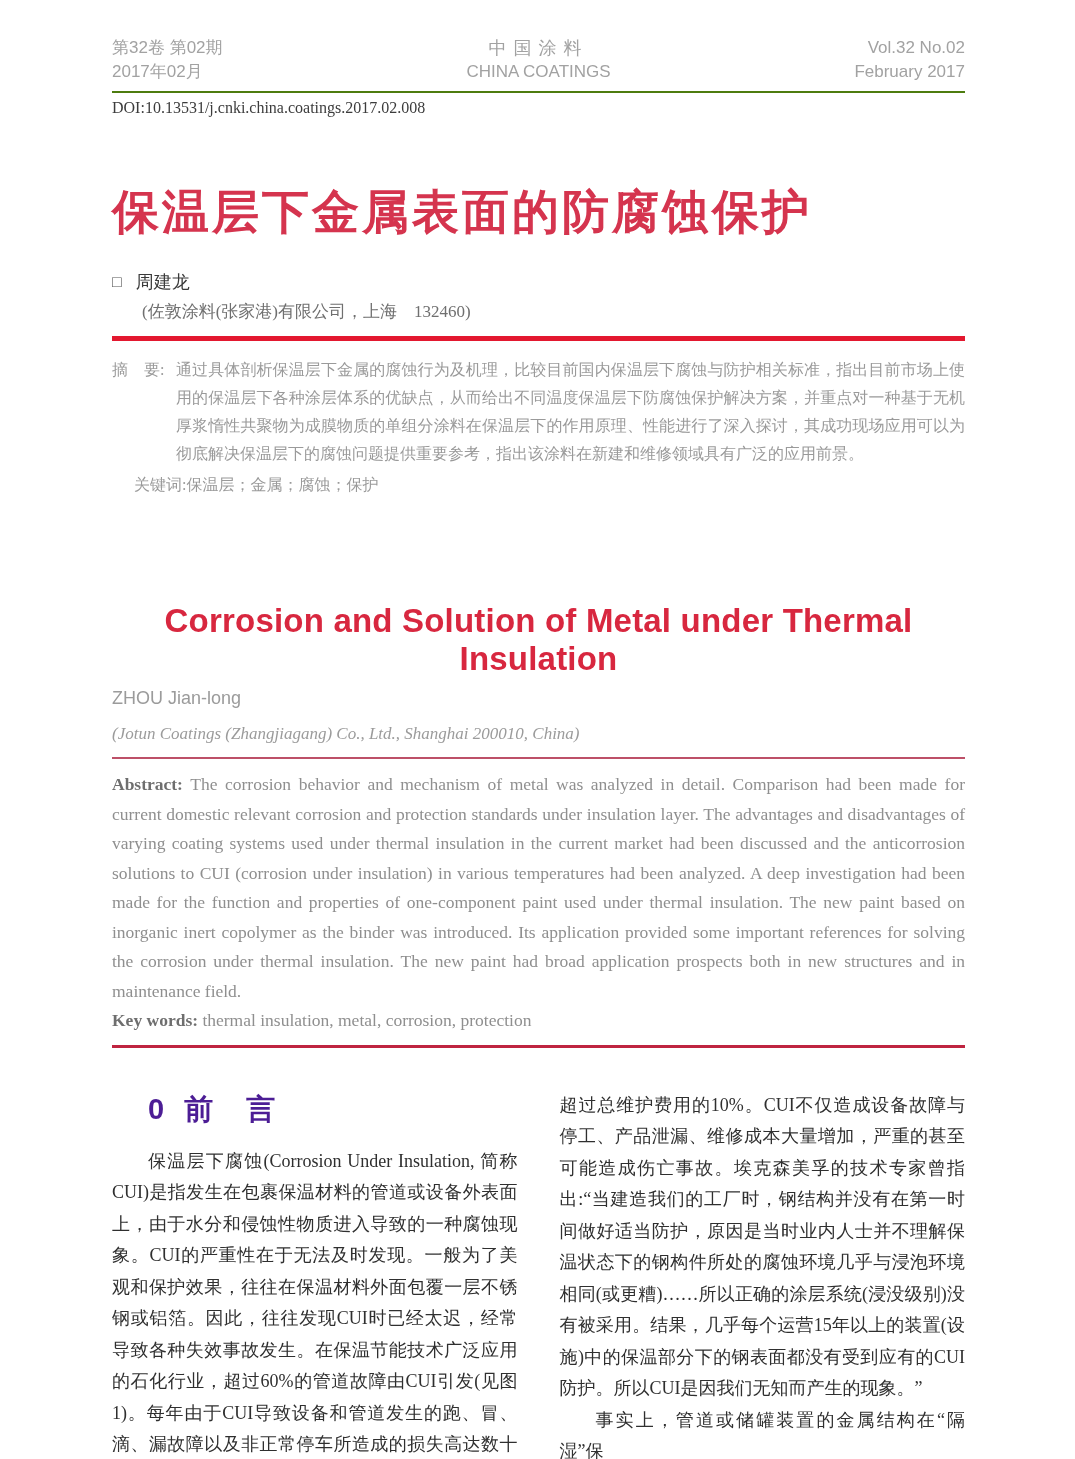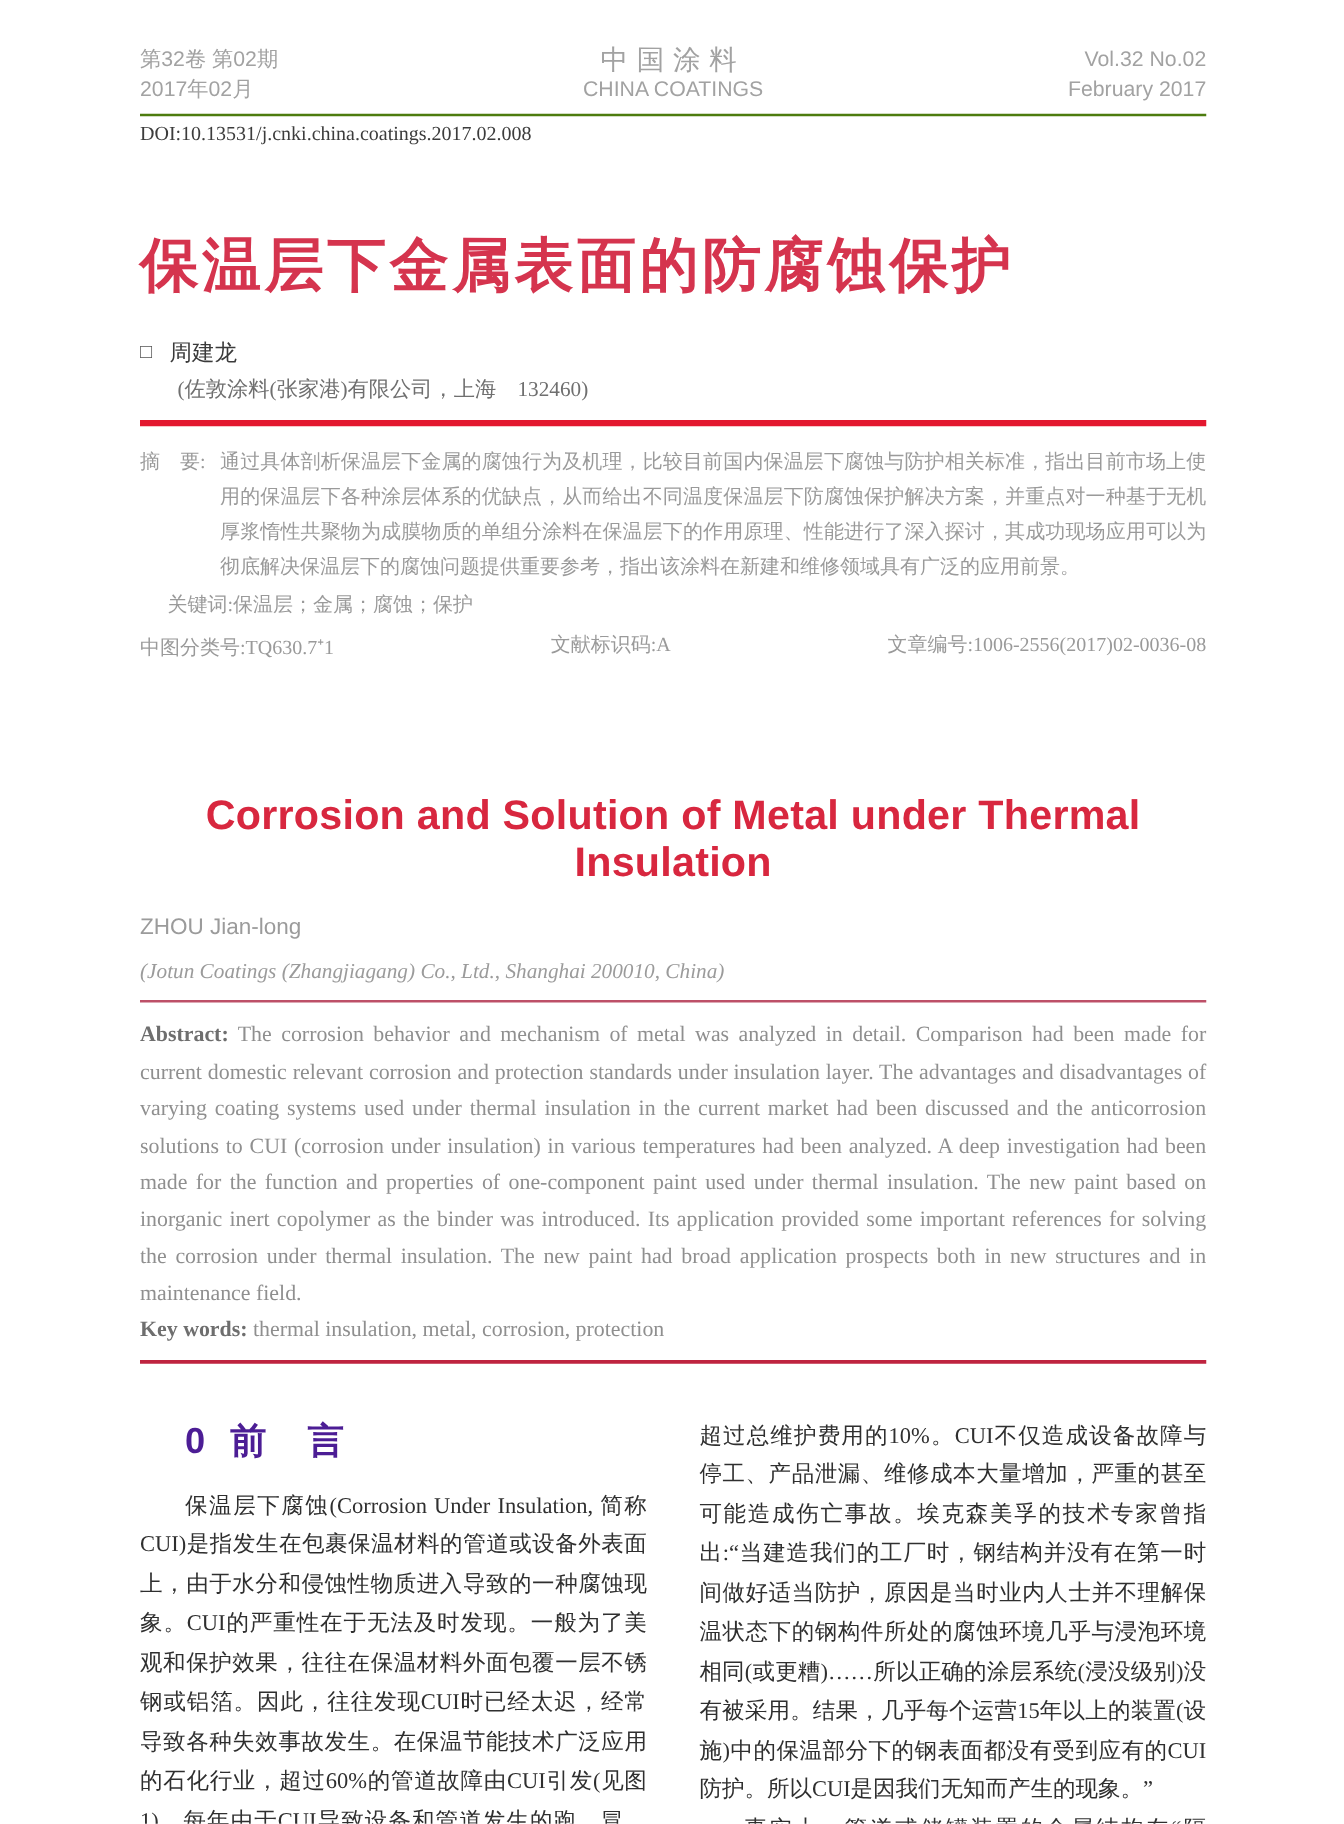--- a/index.html
+++ b/index.html
@@ -16,21 +16,21 @@
   
   .jheader {
     display: flex; justify-content: space-between; align-items: flex-start;
     border-bottom: 2px solid #4d7c0f; padding-bottom: 7px;
     font-family: "Liberation Sans", sans-serif;
     color: #a2a2a2; font-size: 17px; line-height: 24px;
   }
   .jheader .col-left  { text-align: left;  }
   .jheader .col-center{ text-align: center;}
   .jheader .col-right { text-align: right; }
-  .journal-cn { letter-spacing: 7px; font-size: 22px; }
+  .journal-cn { letter-spacing: 7px; font-size: 18px; }
   .doi { font-family: "Liberation Serif", serif; color: #3c3c3c; font-size: 16px; margin-top: 6px; }
 
   
   .cn-title {
     margin-top: 64px;
     font-family: "Liberation Sans", sans-serif;
     font-weight: 900;
     font-size: 47px;
     letter-spacing: 3px;
     color: #d5344e;
@@ -51,21 +51,21 @@
   }
 
   
   .en-title {
     margin-top: 104px;
     font-family: "Liberation Sans", sans-serif;
     font-weight: 800; font-size: 33px; color: #d8273f;
     letter-spacing: 0.2px;
     text-align: center;
   }
-  .en-author { margin-top: 22px; font-family: "Liberation Sans", sans-serif; font-size: 18px; color: #9b9b9b; }
+  .en-author { margin-top: 10px; font-family: "Liberation Sans", sans-serif; font-size: 18px; color: #9b9b9b; }
   .en-affil { margin-top: 15px; font-style: italic; font-size: 17px; color: #9b9b9b; }
   .rule-thin { height: 2px; background: #bd5068; margin-top: 13px; }
   .en-abstract { margin-top: 11px; font-size: 17.5px; line-height: 29.5px; color: #8f8f8f; text-align: justify; }
   .en-abstract b, .en-keywords b { color: #6e6e6e; font-weight: bold; }
   .en-keywords { font-size: 17.5px; line-height: 29.5px; color: #8f8f8f; }
   .rule-red { height: 3px; background: #bf2440; margin-top: 9px; }
 
   
   .columns { margin-top: 42px; display: flex; gap: 42px; }
   .colmn { flex: 1 1 0; }
@@ -107,25 +107,20 @@
   <div class="cn-affil">(佐敦涂料(张家港)有限公司，上海　132460)</div>
   <div class="rule-thick"></div>
 
   <div class="cn-abstract">
     <span class="ab-label">摘　要:</span>
     <div class="ab-text">通过具体剖析保温层下金属的腐蚀行为及机理，比较目前国内保温层下腐蚀与防护相关标准，指出目前市场上使用的保温层下各种涂层体系的优缺点，从而给出不同温度保温层下防腐蚀保护解决方案，并重点对一种基于无机厚浆惰性共聚物为成膜物质的单组分涂料在保温层下的作用原理、性能进行了深入探讨，其成功现场应用可以为彻底解决保温层下的腐蚀问题提供重要参考，指出该涂料在新建和维修领域具有广泛的应用前景。</div>
   </div>
   <div class="cn-keywords">
     <span>关键词:</span><span>保温层；金属；腐蚀；保护</span>
   </div>
-  <div class="clc-row">
-    <span><span>中图分类号:</span><span>TQ630.7⁺1</span></span>
-    <span><span>文献标识码:</span><span>A</span></span>
-    <span><span>文章编号:</span><span>1006-2556(2017)02-0036-08</span></span>
-  </div>
 
   <h2 class="en-title">Corrosion and Solution of Metal under Thermal Insulation</h2>
   <div class="en-author">ZHOU Jian-long</div>
   <div class="en-affil">(Jotun Coatings (Zhangjiagang) Co., Ltd., Shanghai 200010, China)</div>
   <div class="rule-thin"></div>
 
   <div class="en-abstract"><b>Abstract:</b><span> The corrosion behavior and mechanism of metal was analyzed in detail. Comparison had been made for current domestic relevant corrosion and protection standards under insulation layer. The advantages and disadvantages of varying coating systems used under thermal insulation in the current market had been discussed and the anticorrosion solutions to CUI (corrosion under insulation) in various temperatures had been analyzed. A deep investigation had been made for the function and properties of one-component paint used under thermal insulation. The new paint based on inorganic inert copolymer as the binder was introduced. Its application provided some important references for solving the corrosion under thermal insulation. The new paint had broad application prospects both in new structures and in maintenance field.</span></div>
   <div class="en-keywords"><b>Key words:</b><span> thermal insulation, metal, corrosion, protection</span></div>
   <div class="rule-red"></div>
 

